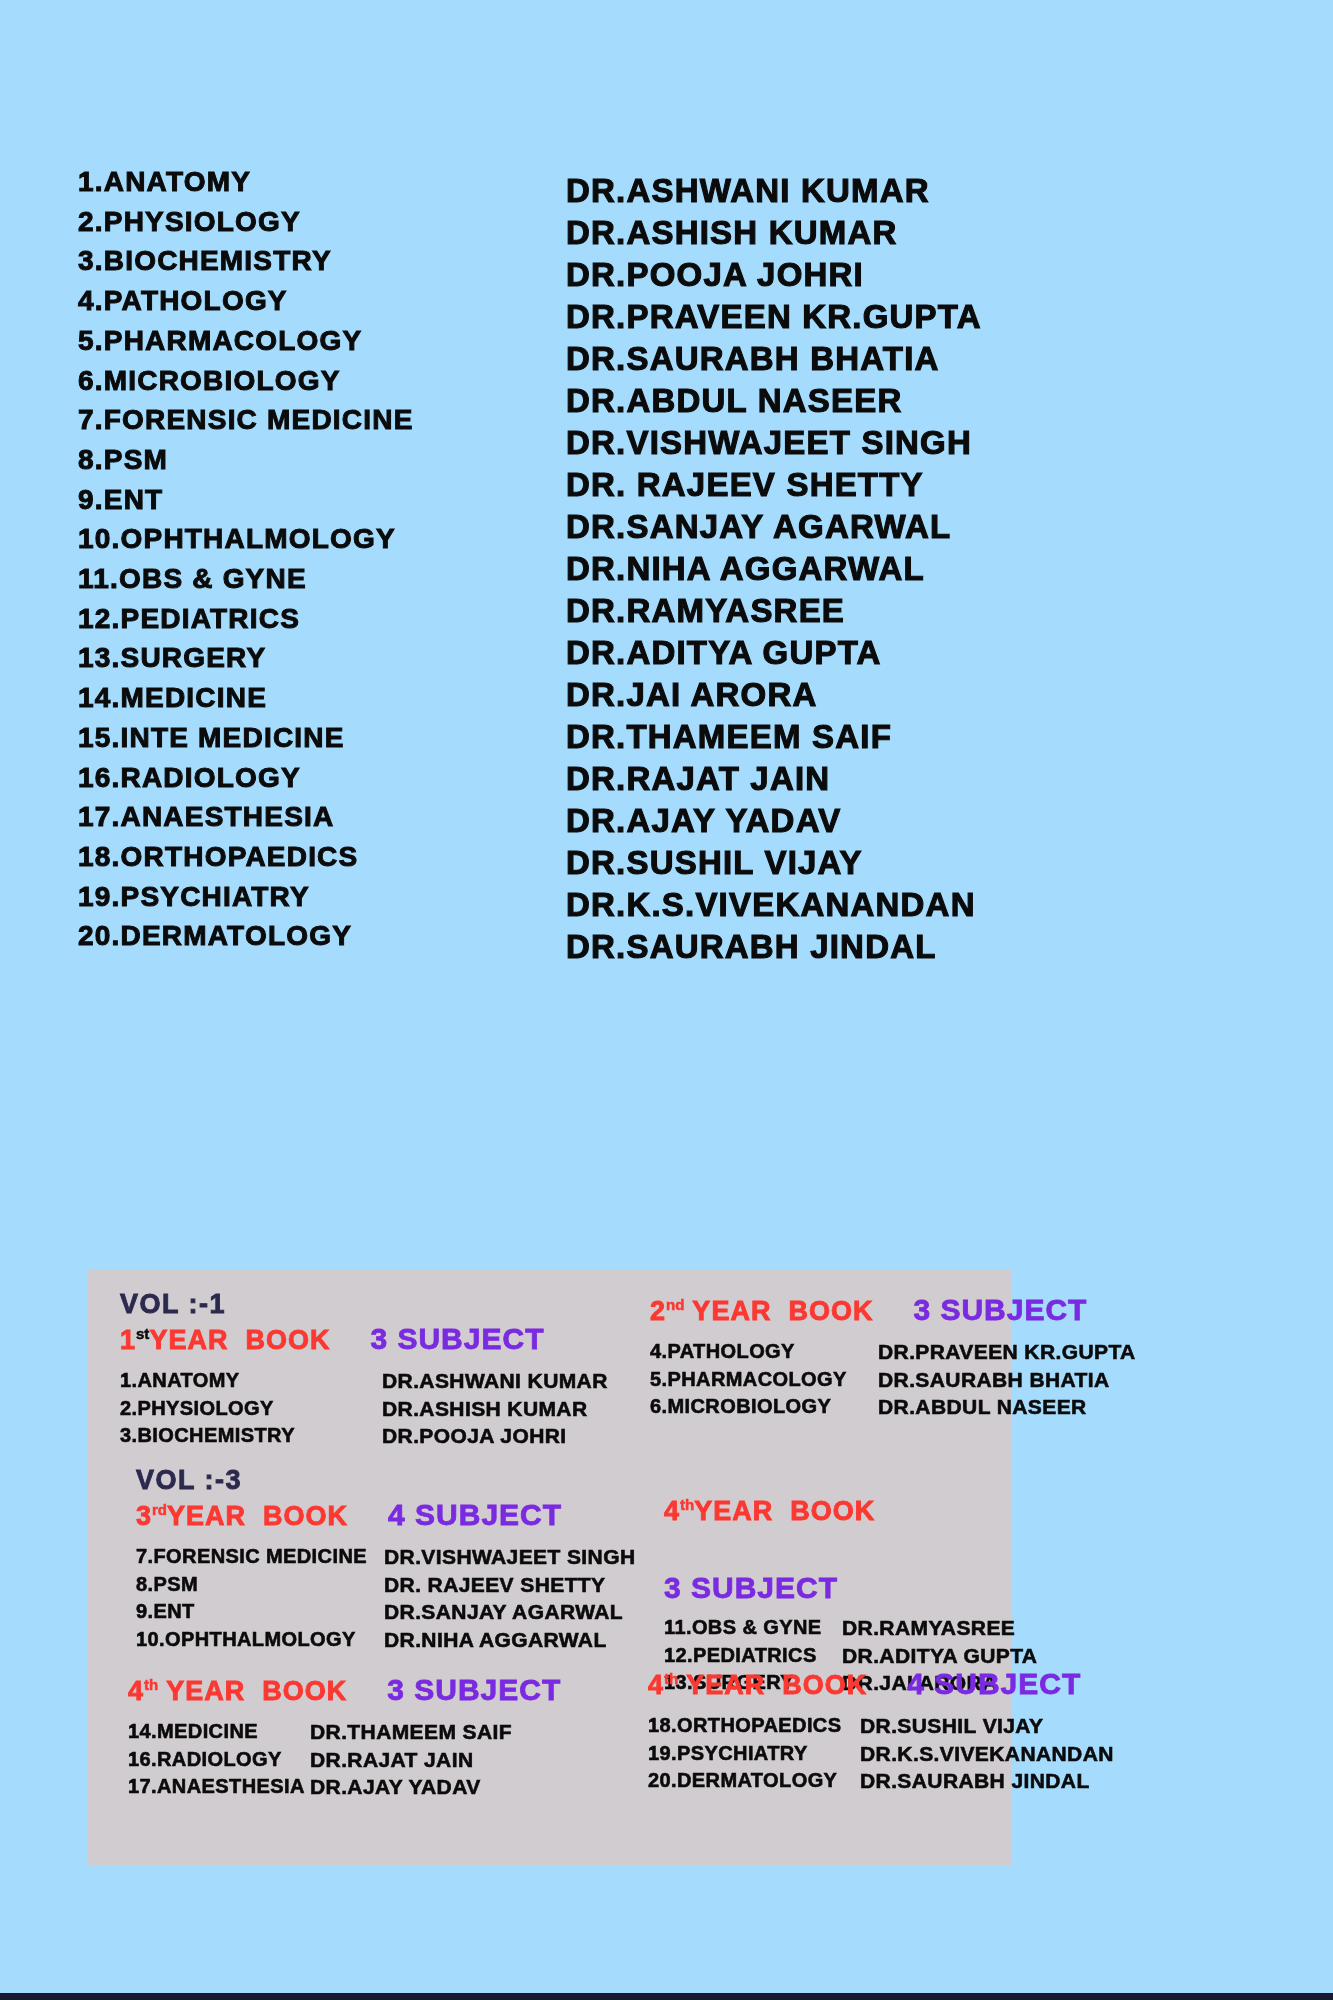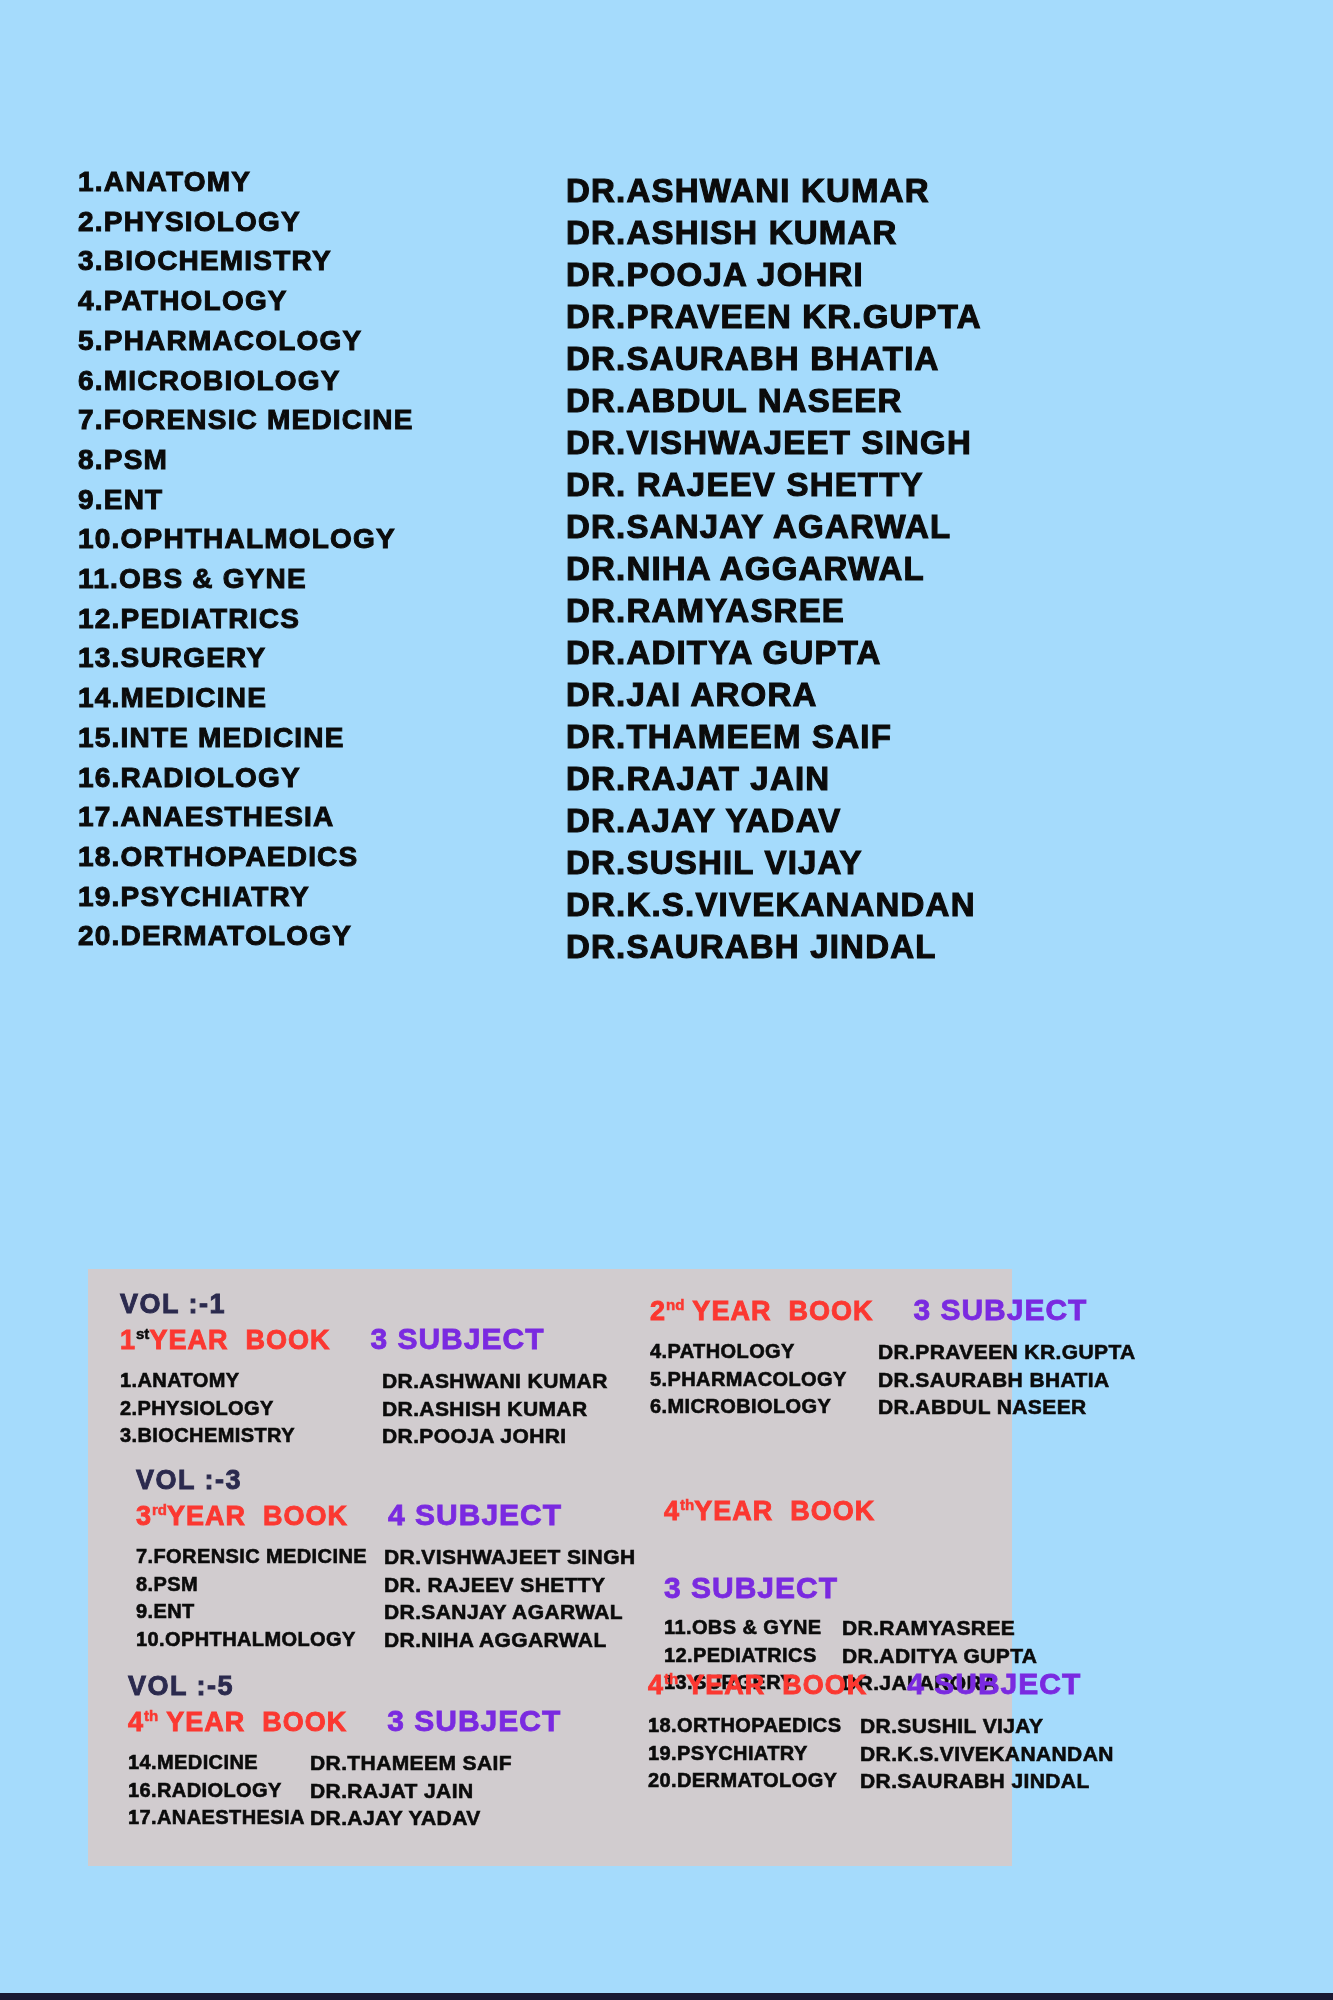--- a/index.html
+++ b/index.html
@@ -124,21 +124,20 @@
       <span class="yr"><span>4</span><span class="suf">th</span><span class="ytext">YEAR  BOOK</span></span>
       <span class="count">3 SUBJECT</span>
     </div>
     <div class="pairs">
       <div class="vcol vsubjects"><div>11.OBS &amp; GYNE</div><div>12.PEDIATRICS</div><div>13.SURGERY</div></div>
       <div class="vcol vdoctors"><div>DR.RAMYASREE</div><div>DR.ADITYA GUPTA</div><div>DR.JAI ARORA</div></div>
     </div>
   </section>
 
   <section class="vol vol-5">
-    <div class="vol-label">VOL :-5</div>
     <div class="year-line">
       <span class="yr"><span>4</span><span class="suf">th</span><span class="ytext"> YEAR  BOOK</span></span>
       <span class="count">3 SUBJECT</span>
     </div>
     <div class="pairs">
       <div class="vcol vsubjects"><div>14.MEDICINE</div><div>16.RADIOLOGY</div><div>17.ANAESTHESIA</div></div>
       <div class="vcol vdoctors"><div>DR.THAMEEM SAIF</div><div>DR.RAJAT JAIN</div><div>DR.AJAY YADAV</div></div>
     </div>
   </section>
 

